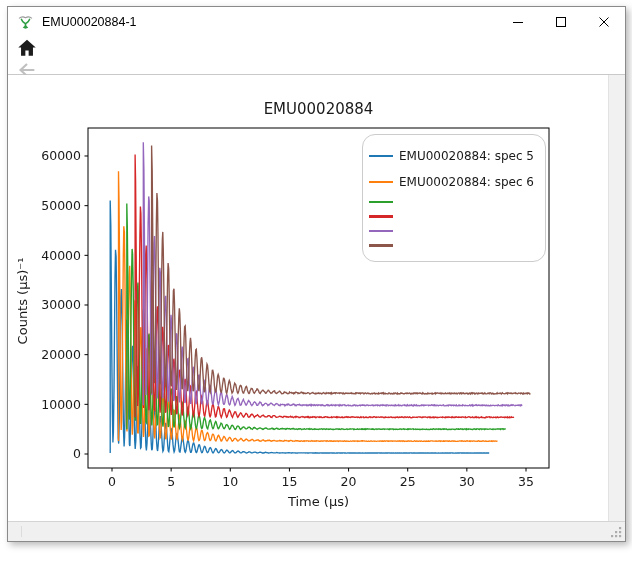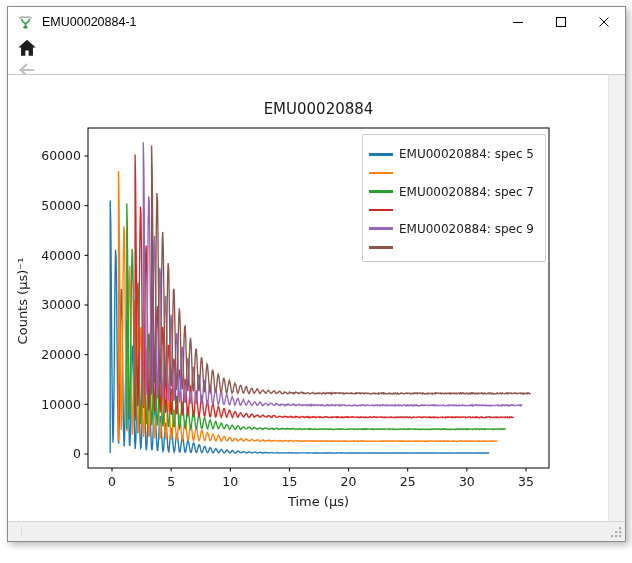--- a/index.html
+++ b/index.html
@@ -43,21 +43,21 @@
   }
   .canvas{
     position:absolute;top:68px;left:0;width:600px;height:446px;background:#ffffff;
   }
   .canvas-gutter{
     position:absolute;top:68px;left:600px;right:0;height:446px;
     background:#f1f1f1;border-left:1px solid #e2e2e2;box-sizing:border-box;
   }
   .legend{
     position:absolute;left:354px;top:59px;width:184px;height:128px;
-    background:#ffffff;border:1px solid #cccccc;border-radius:2px;
+    background:#ffffff;border:1px solid #cccccc;border-radius:13px;
     box-sizing:border-box;display:flex;flex-direction:column;
     justify-content:space-evenly;padding:2px 6px;z-index:5;
   }
   .legend-row{display:flex;align-items:center;gap:6px;}
   .legend-line{width:24px;height:2.6px;flex:0 0 auto;}
   .legend-label{font-size:12px;color:#1a1a1a;white-space:nowrap;}
   .statusbar{
     position:absolute;left:0;right:0;bottom:0;height:20px;background:#f0f0f0;
     border-top:1px solid #d4d4d4;box-sizing:border-box;
   }
@@ -258,31 +258,30 @@
         <text x="310.5" y="431" text-anchor="middle" font-size="13" fill="#1a1a1a" font-family="&quot;DejaVu Sans&quot;, sans-serif">Time (μs)</text>
         <text x="19" y="226" text-anchor="middle" font-size="13" fill="#1a1a1a" font-family="&quot;DejaVu Sans&quot;, sans-serif" transform="rotate(-90 19 226)">Counts (μs)⁻¹</text>
       </svg>
     <div class="legend">
         <div class="legend-row">
           <span class="legend-line" style="background: rgb(31, 119, 180);"></span>
           <span class="legend-label">EMU00020884: spec 5</span>
         </div>
         <div class="legend-row">
           <span class="legend-line" style="background: rgb(255, 127, 14);"></span>
+          <span class="legend-label">EMU00020884: spec 6</span>
         </div>
         <div class="legend-row">
           <span class="legend-line" style="background: rgb(44, 160, 44);"></span>
-          <span class="legend-label">EMU00020884: spec 7</span>
         </div>
         <div class="legend-row">
           <span class="legend-line" style="background: rgb(214, 39, 40);"></span>
         </div>
         <div class="legend-row">
           <span class="legend-line" style="background: rgb(148, 103, 189);"></span>
-          <span class="legend-label">EMU00020884: spec 9</span>
         </div>
         <div class="legend-row">
           <span class="legend-line" style="background: rgb(140, 86, 75);"></span>
         </div>
       </div>
   </div>
   <div class="canvas-gutter"></div>
 
   <div class="statusbar">
     <div class="status-sep"></div>

